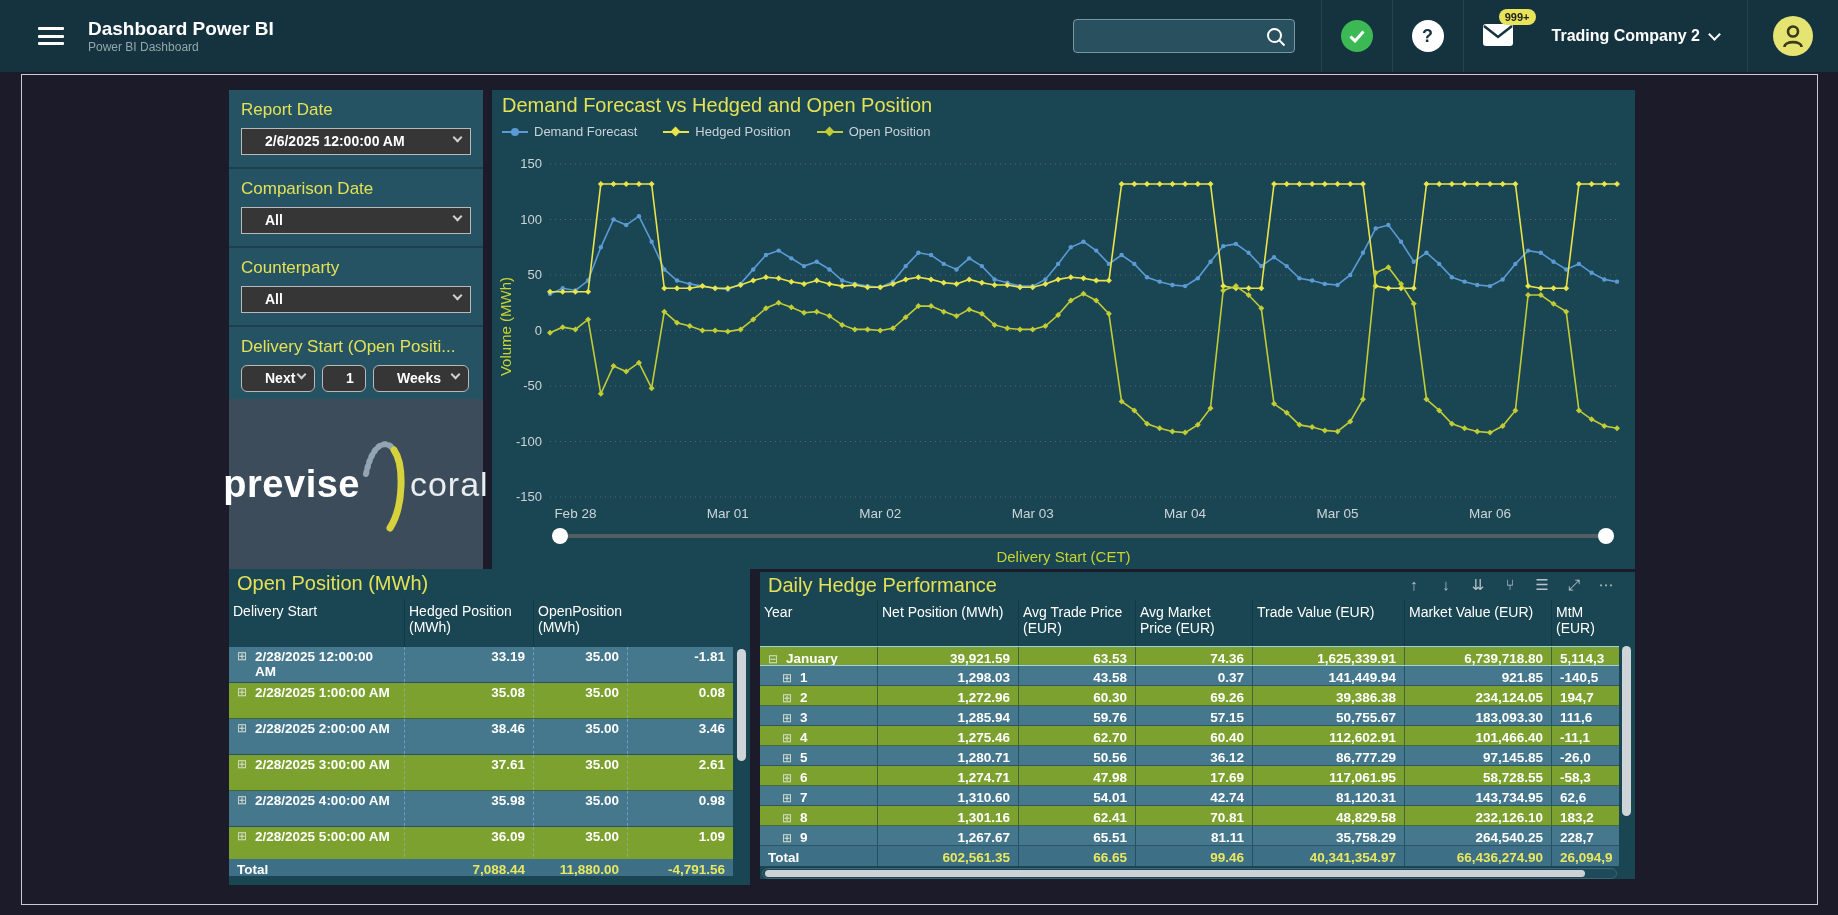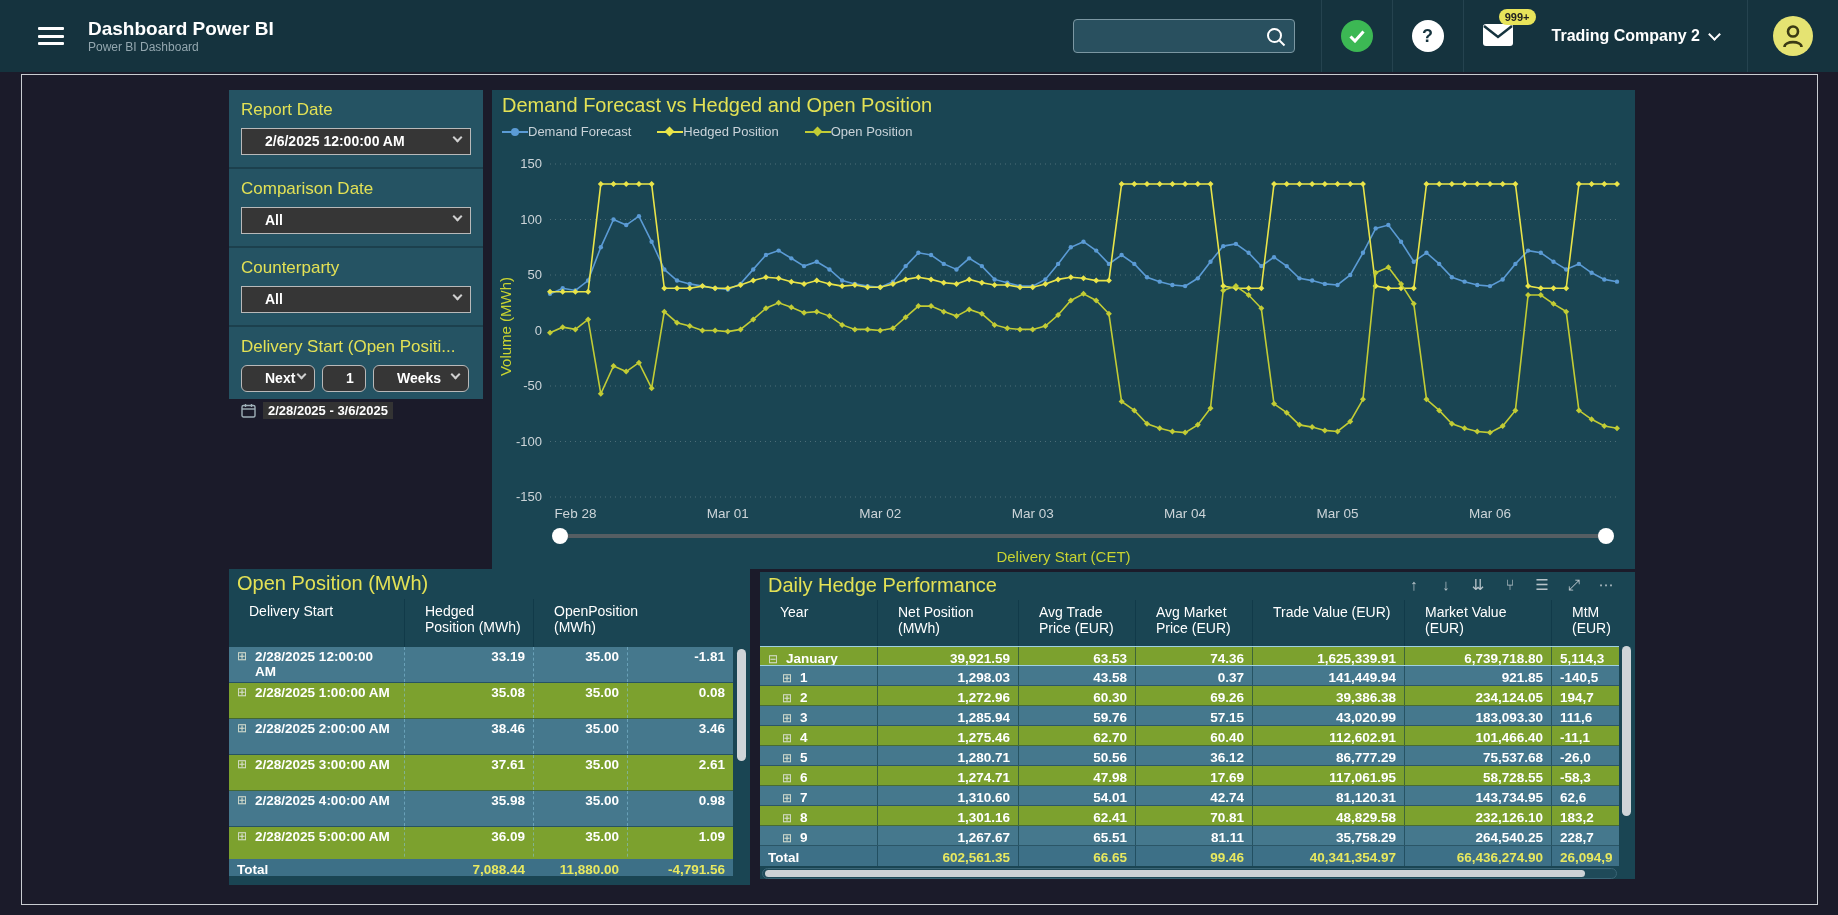--- a/index.html
+++ b/index.html
@@ -60,35 +60,35 @@
   .logo .p2 { color:#e8edf0; font-size:34px; font-weight:300; letter-spacing:1px; }
 
   
   .panel { position:absolute; background:#1a4553; }
   .ptitle { color:#e3e155; font-size:20px; }
 
   
   .chart-panel { left:492px; top:90px; width:1143px; height:479px; }
   .chart-title { position:absolute; left:10px; top:4px; }
   .legend { position:absolute; left:10px; top:34px; display:flex; gap:26px; align-items:center; }
-  .litem { display:flex; align-items:center; color:#c9d3d9; font-size:13px; }
+  .litem { display:flex; align-items:center; gap:6px; color:#c9d3d9; font-size:13px; }
   .lmark { position:relative; width:26px; height:10px; }
   .lmark .line { position:absolute; left:0; top:4px; width:26px; height:2px; }
   .lmark .dot { position:absolute; left:9px; top:1px; width:8px; height:8px; border-radius:50%; }
   .lmark .dia { position:absolute; left:9px; top:1px; width:7px; height:7px; transform:rotate(45deg); }
   .ylab { position:absolute; left:-52px; top:228px; width:130px; text-align:center; color:#c9d431; font-size:15px;
           transform:rotate(-90deg); }
   .slider { position:absolute; left:60px; top:438px; width:1062px; height:16px; }
   .slider .track { position:absolute; left:8px; right:8px; top:6px; height:4px; background:#555e63; border-radius:2px; }
   .slider .knob { position:absolute; top:0; width:16px; height:16px; border-radius:50%; background:#fff; cursor:pointer; }
   .xaxis-title { position:absolute; left:0; top:458px; width:1143px; text-align:center; color:#c9d431; font-size:15px; }
 
   
   .t-head { display:grid; color:#fff; font-size:14px; }
-  .t-head .hc { padding:4px 8px 4px 20px; border-left:1px solid rgba(12,52,66,0.6); }
+  .t-head .hc { padding:4px 8px 4px 4px; border-left:1px solid rgba(12,52,66,0.6); }
   .t-head .hc:first-child { border-left:none; }
   .t-row { display:grid; color:#fff; font-size:13.5px; font-weight:bold; cursor:pointer; }
   .t-row.teal { background:#45788d; }
   .t-row.green { background:#7ca12e; }
   .cell { padding:2px 8px; overflow:hidden; white-space:nowrap; }
   .cell.num { text-align:right; }
   .cell.first { display:flex; gap:8px; white-space:normal; }
   .exp { color:#d8dfcf; font-weight:normal; font-size:12px; flex:0 0 auto; cursor:pointer; }
   .t-total { display:grid; background:#3d7087; color:#e8e85f; font-weight:bold; font-size:13.5px; }
   .t-total .cell { color:#e8e85f; }
@@ -229,20 +229,30 @@
           <rect x="1" y="2.5" width="13" height="11.5" rx="1.5" fill="none" stroke="#9fb0b8" stroke-width="1.4"></rect>
           <line x1="1" y1="6" x2="14" y2="6" stroke="#9fb0b8" stroke-width="1.4"></line>
           <line x1="4.5" y1="1" x2="4.5" y2="4" stroke="#9fb0b8" stroke-width="1.4"></line>
           <line x1="10.5" y1="1" x2="10.5" y2="4" stroke="#9fb0b8" stroke-width="1.4"></line>
         </svg>
         <span class="txt">2/28/2025 - 3/6/2025</span>
       </div>
     </div>
   </aside>
 
+  <div class="logo-panel">
+    <div class="logo">
+      <span class="p1">previse</span>
+      <svg class="arc" width="46" height="96" viewBox="0 0 46 96">
+        <path d="M4 38 C10 8 24 2 32 14" fill="none" stroke="#93a5b1" stroke-width="6" stroke-dasharray="2 4" stroke-linecap="round"></path>
+        <path d="M32 14 C42 28 42 70 28 92" fill="none" stroke="#d6d23e" stroke-width="7" stroke-linecap="round"></path>
+      </svg>
+      <span class="p2">coral</span>
+    </div>
+  </div>
 
   <section class="panel chart-panel">
     <div class="ptitle chart-title">Demand Forecast vs Hedged and Open Position</div>
     <div class="legend" id="legend">
         <div class="litem">
           <span class="lmark">
             <span class="line" style="background: rgb(91, 155, 213);"></span>
             <span class="dot" style="background: rgb(91, 155, 213);"></span>
           </span>
           <span>Demand Forecast</span>
@@ -682,21 +692,21 @@
           <div class="cell ">194,7</div>
         </div>
         <div class="t-row teal sub" style="grid-template-columns: 117px 141px 117px 117px 152px 147px 68px;">
           <div class="cell first">
             <span class="exp">⊞</span>
             <span>3</span>
           </div>
           <div class="cell num">1,285.94</div>
           <div class="cell num">59.76</div>
           <div class="cell num">57.15</div>
-          <div class="cell num">43,020.99</div>
+          <div class="cell num">50,755.67</div>
           <div class="cell num">183,093.30</div>
           <div class="cell ">111,6</div>
         </div>
         <div class="t-row green sub" style="grid-template-columns: 117px 141px 117px 117px 152px 147px 68px;">
           <div class="cell first">
             <span class="exp">⊞</span>
             <span>4</span>
           </div>
           <div class="cell num">1,275.46</div>
           <div class="cell num">62.70</div>
@@ -707,21 +717,21 @@
         </div>
         <div class="t-row teal sub" style="grid-template-columns: 117px 141px 117px 117px 152px 147px 68px;">
           <div class="cell first">
             <span class="exp">⊞</span>
             <span>5</span>
           </div>
           <div class="cell num">1,280.71</div>
           <div class="cell num">50.56</div>
           <div class="cell num">36.12</div>
           <div class="cell num">86,777.29</div>
-          <div class="cell num">75,537.68</div>
+          <div class="cell num">97,145.85</div>
           <div class="cell ">-26,0</div>
         </div>
         <div class="t-row green sub" style="grid-template-columns: 117px 141px 117px 117px 152px 147px 68px;">
           <div class="cell first">
             <span class="exp">⊞</span>
             <span>6</span>
           </div>
           <div class="cell num">1,274.71</div>
           <div class="cell num">47.98</div>
           <div class="cell num">17.69</div>

